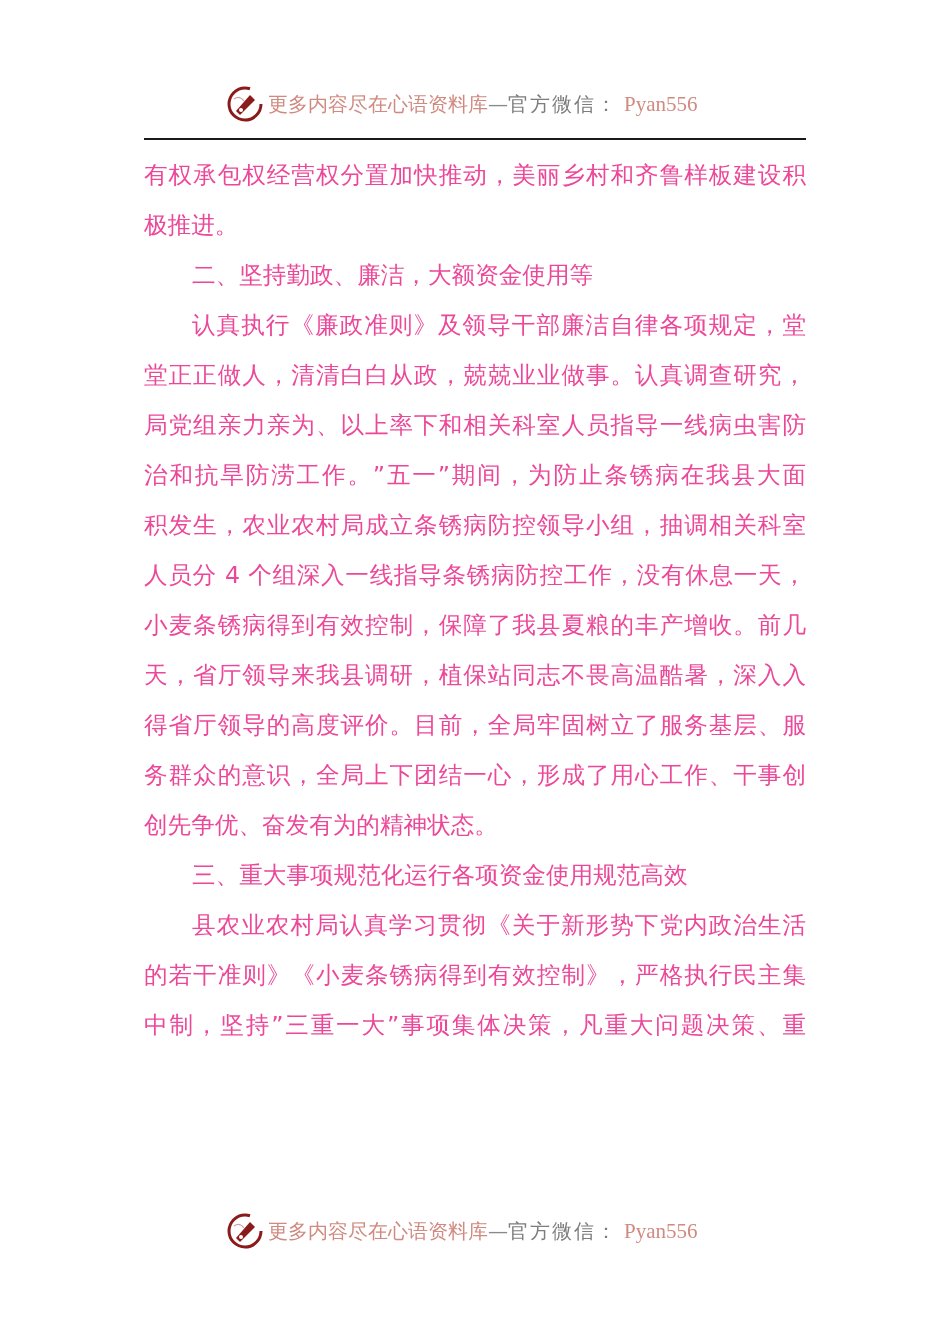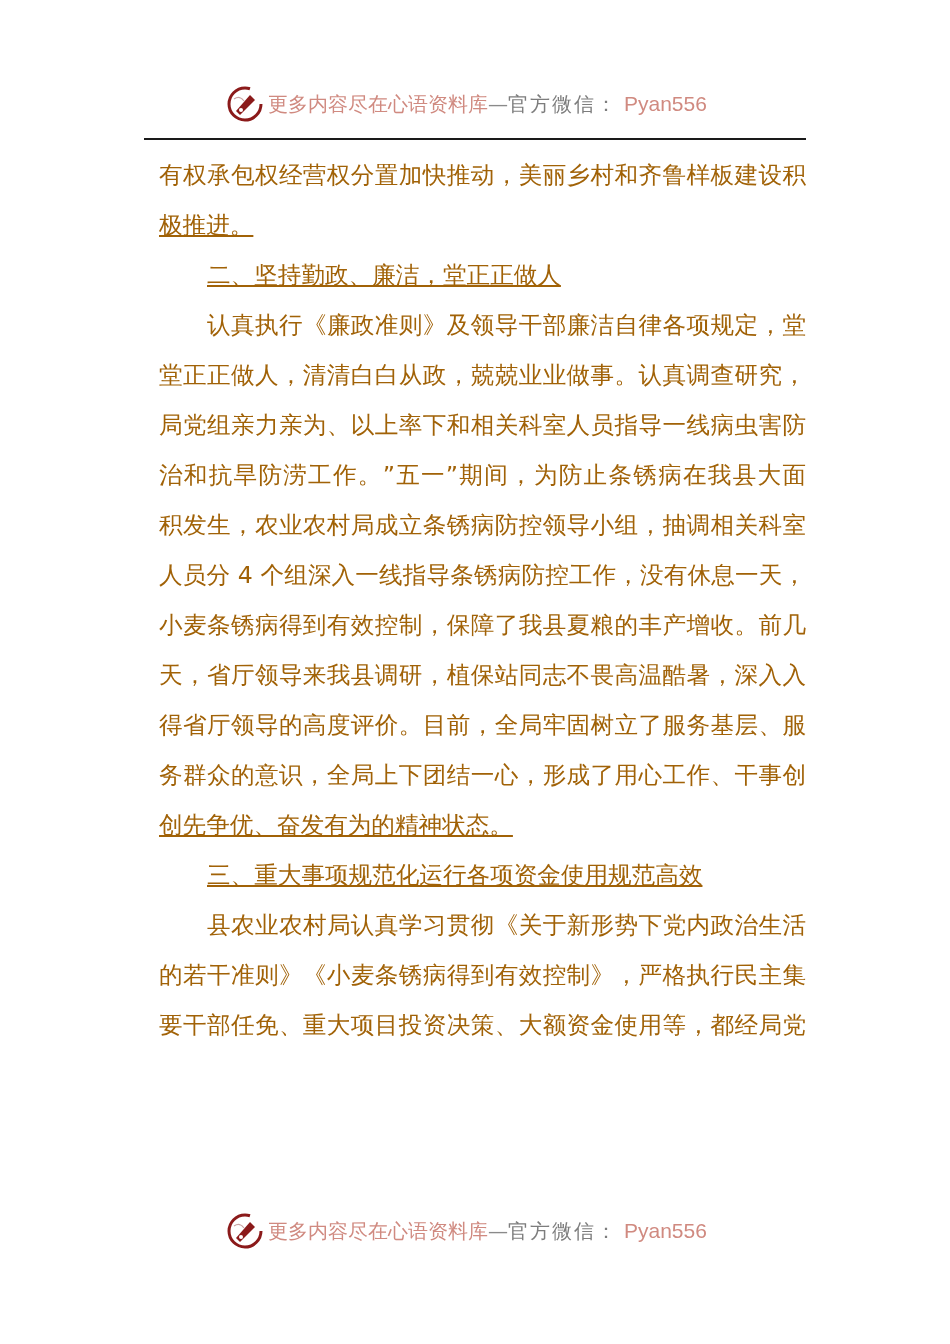--- a/index.html
+++ b/index.html
@@ -5,26 +5,26 @@
   html, body { margin: 0; padding: 0; background: #ffffff; }
   body { width: 950px; height: 1344px; position: relative; overflow: hidden;
          font-family: "DejaVu Sans", "Liberation Sans", sans-serif; }
   .watermark { position: absolute; left: 226px; height: 44px; display: flex; align-items: center; white-space: nowrap; justify-content: center; }
   .watermark.top { top: 82px; }
   .watermark.bottom { top: 1209px; }
   .wm-logo { width: 38px; height: 38px; margin-right: 4px; display: inline-block; }
   .wm-site { font-family: "DejaVu Serif", "Liberation Serif", serif; font-size: 20px; color: #d08a80; letter-spacing: 0px; }
   .wm-dash { color: #8a8a8a; font-size: 20px; font-family: "DejaVu Serif", serif; }
   .wm-label { font-family: Liberation Serif, serif; font-size: 20px; color: #7d7d7d; letter-spacing: 2px; }
-  .wm-id { font-family: Liberation Sans, sans-serif; font-size: 21px; color: #d08a80; margin-left: 6px; }
+  .wm-id { font-family: Liberation Serif, serif; font-size: 21px; color: #d08a80; margin-left: 6px; }
   .rule { position: absolute; left: 144px; width: 662px; top: 138px; height: 0; border-top: 2px solid #1a1a1a; }
   .content { position: absolute; left: 144px; top: 150px; width: 662px; }
-  .line { height: 50px; line-height: 50px; font-size: 23.6px; color: #a16207; white-space: nowrap;
-          text-align: justify; text-align-last: justify; overflow: hidden; margin-left: 15px; }
-  .line.last { text-align-last: left; text-decoration: underline; }
+  .line { height: 50px; line-height: 50px; font-size: 23.6px; color: #ec4899; white-space: nowrap;
+          text-align: justify; text-align-last: justify; overflow: hidden; }
+  .line.last { text-align-last: left; }
   .line.indent { padding-left: 48px; }
 </style>
 </head>
 <body>
 
 <div class="watermark top">
   <span class="wm-logo">
     <svg width="38" height="38" viewBox="0 0 38 38">
       <circle cx="19" cy="19" r="16" fill="none" stroke="#8b1a1a" stroke-width="3" stroke-dasharray="80 20"></circle>
       <path d="M10 26 L24 10 L29 15 L14 30 Z" fill="#8b1a1a"></path>
@@ -36,36 +36,36 @@
   <span class="wm-dash">—</span>
   <span class="wm-label">官方微信：</span>
   <span class="wm-id">Pyan556</span>
 </div>
 
 <div class="rule"></div>
 
 <div class="content" id="doc-body">
     <div class="line">有权承包权经营权分置加快推动，美丽乡村和齐鲁样板建设积</div>
     <div class="line last">极推进。</div>
-    <div class="line indent last">二、坚持勤政、廉洁，堂正正做人</div>
+    <div class="line indent last">二、坚持勤政、廉洁，大额资金使用等</div>
     <div class="line indent">认真执行《廉政准则》及领导干部廉洁自律各项规定，堂</div>
     <div class="line">堂正正做人，清清白白从政，兢兢业业做事。认真调查研究，</div>
     <div class="line">局党组亲力亲为、以上率下和相关科室人员指导一线病虫害防</div>
     <div class="line">治和抗旱防涝工作。”五一”期间，为防止条锈病在我县大面</div>
     <div class="line">积发生，农业农村局成立条锈病防控领导小组，抽调相关科室</div>
     <div class="line">人员分 4 个组深入一线指导条锈病防控工作，没有休息一天，</div>
     <div class="line">小麦条锈病得到有效控制，保障了我县夏粮的丰产增收。前几</div>
     <div class="line">天，省厅领导来我县调研，植保站同志不畏高温酷暑，深入入</div>
     <div class="line">得省厅领导的高度评价。目前，全局牢固树立了服务基层、服</div>
     <div class="line">务群众的意识，全局上下团结一心，形成了用心工作、干事创</div>
     <div class="line last">创先争优、奋发有为的精神状态。</div>
     <div class="line indent last">三、重大事项规范化运行各项资金使用规范高效</div>
     <div class="line indent">县农业农村局认真学习贯彻《关于新形势下党内政治生活</div>
     <div class="line">的若干准则》《小麦条锈病得到有效控制》，严格执行民主集</div>
-    <div class="line">要干部任免、重大项目投资决策、大额资金使用等，都经局党</div>
+    <div class="line">中制，坚持”三重一大”事项集体决策，凡重大问题决策、重</div>
   </div>
 
 <div class="watermark bottom">
   <span class="wm-logo">
     <svg width="38" height="38" viewBox="0 0 38 38">
       <circle cx="19" cy="19" r="16" fill="none" stroke="#8b1a1a" stroke-width="3" stroke-dasharray="80 20"></circle>
       <path d="M10 26 L24 10 L29 15 L14 30 Z" fill="#8b1a1a"></path>
       <circle cx="15" cy="25" r="2" fill="#ffffff"></circle>
       <path d="M8 14 Q14 10 18 16" fill="none" stroke="#c9a3a3" stroke-width="1.2"></path>
     </svg>

